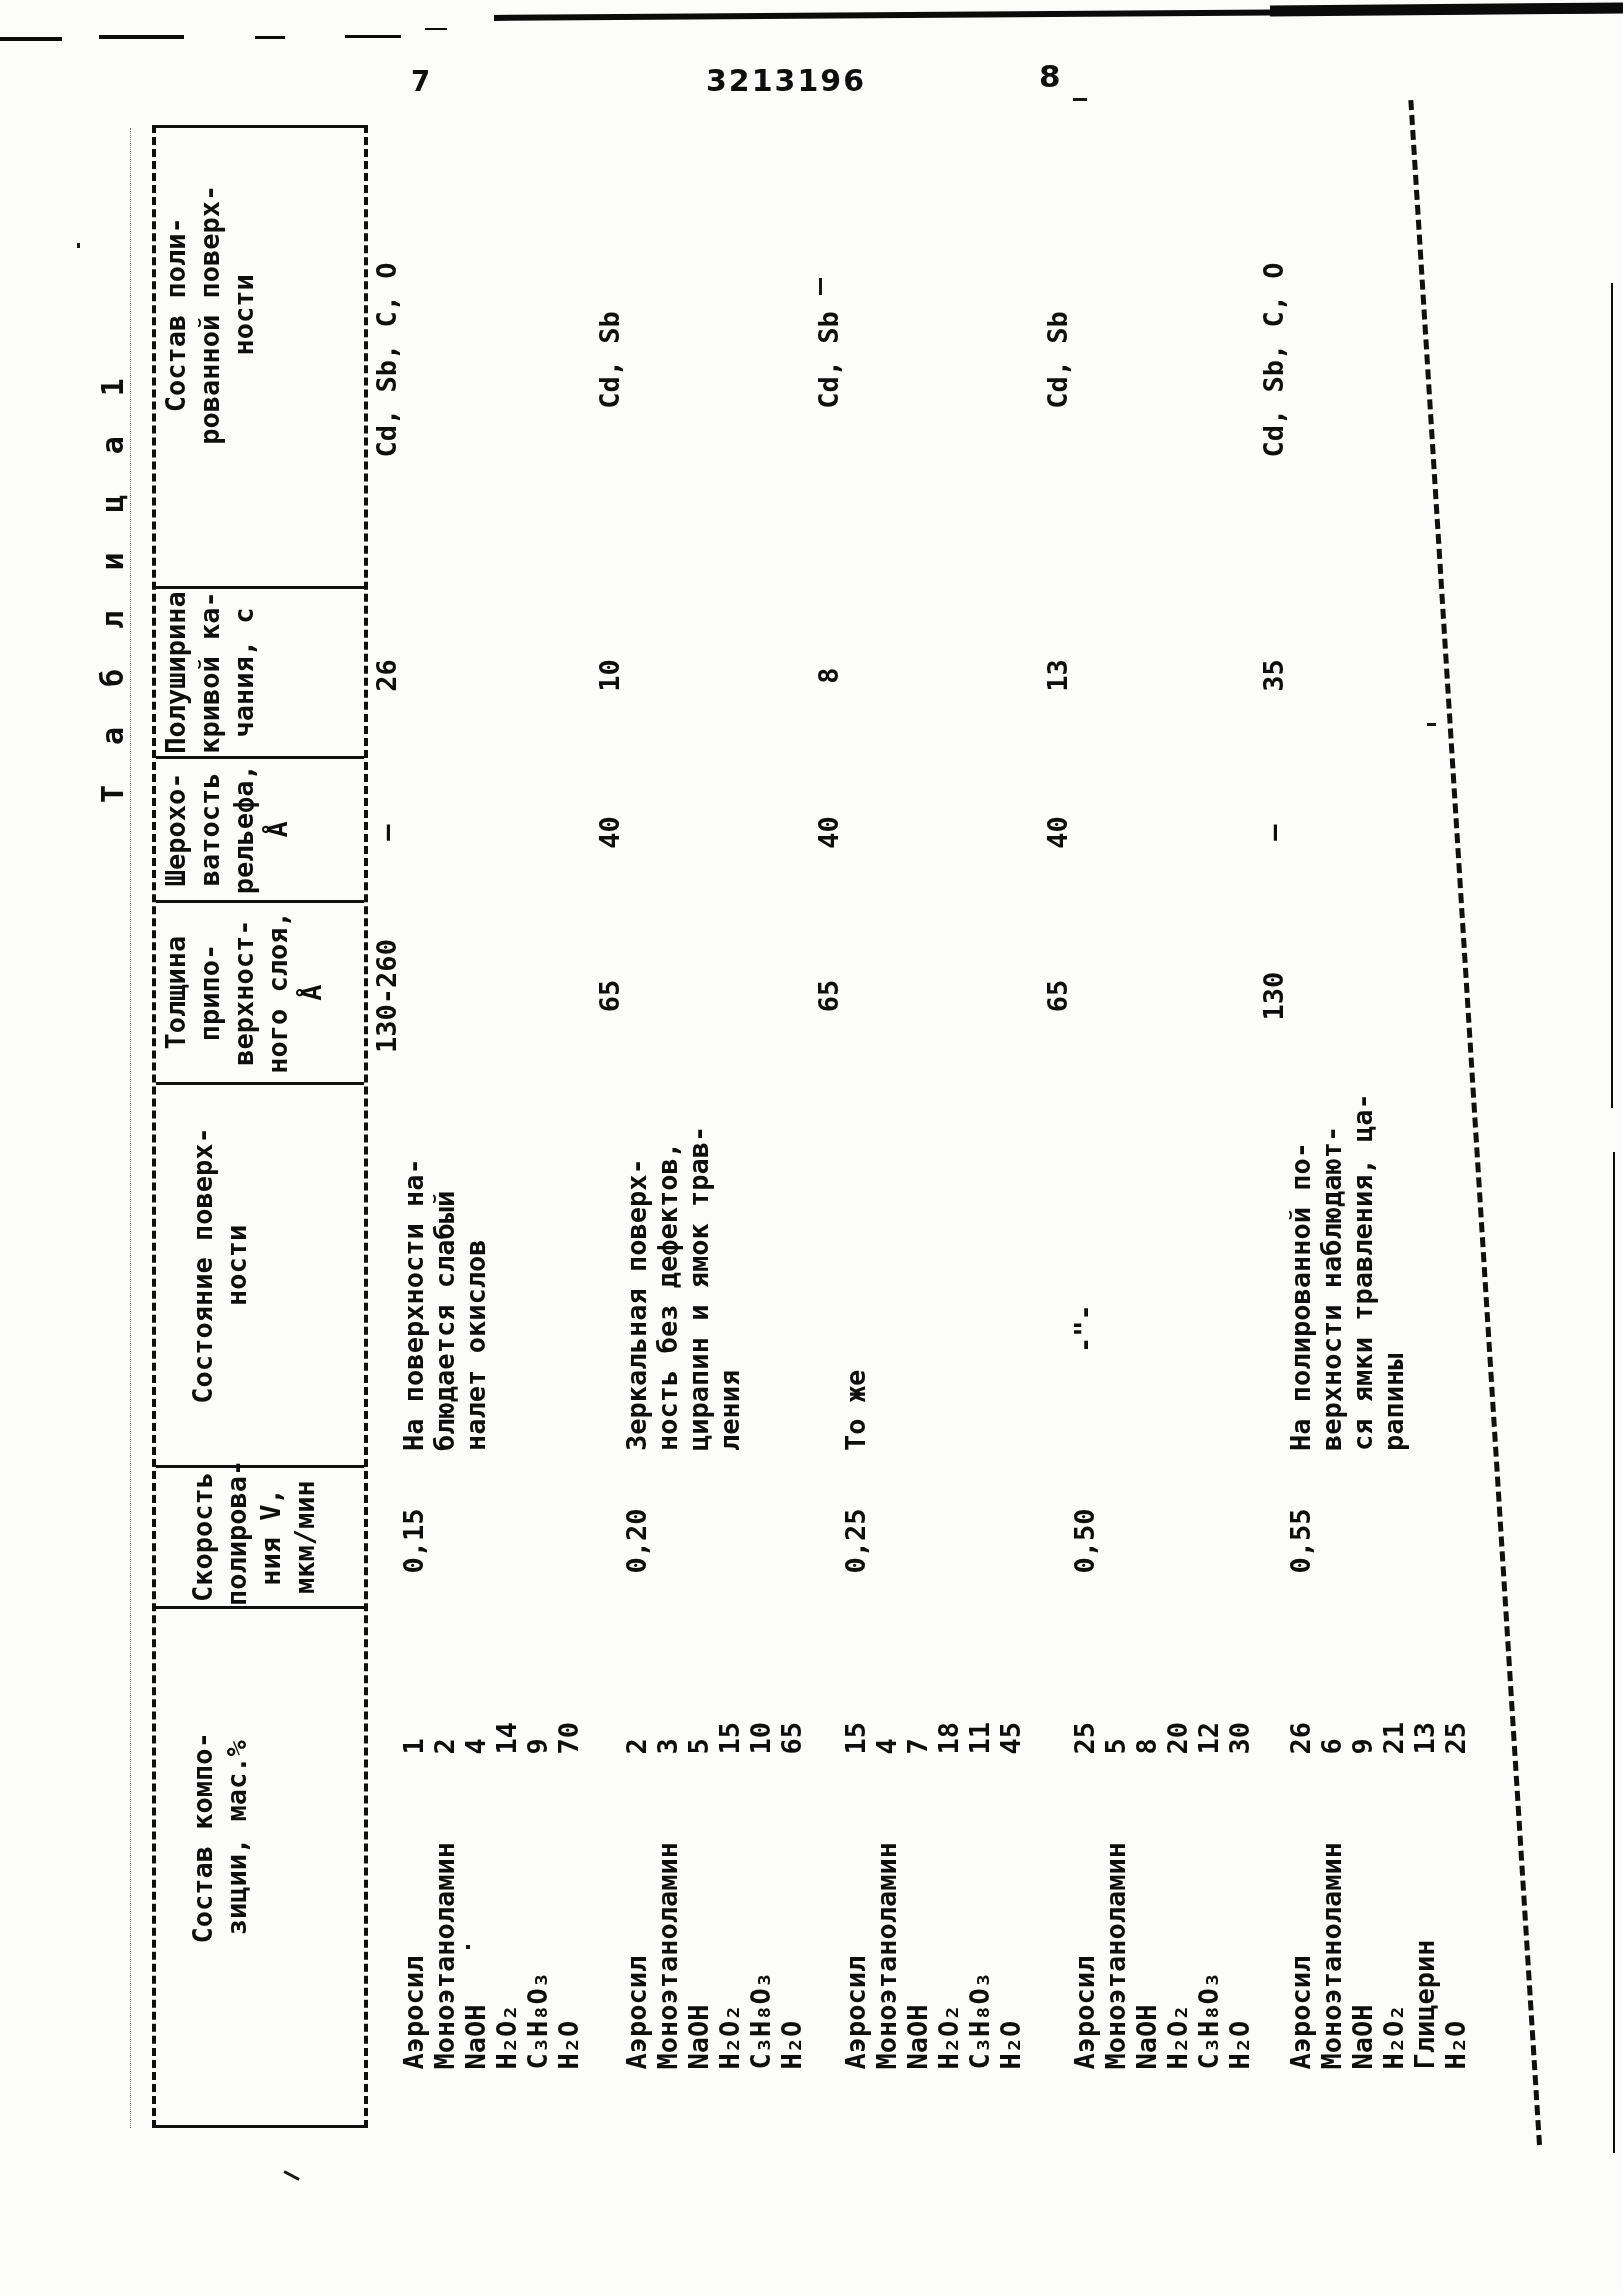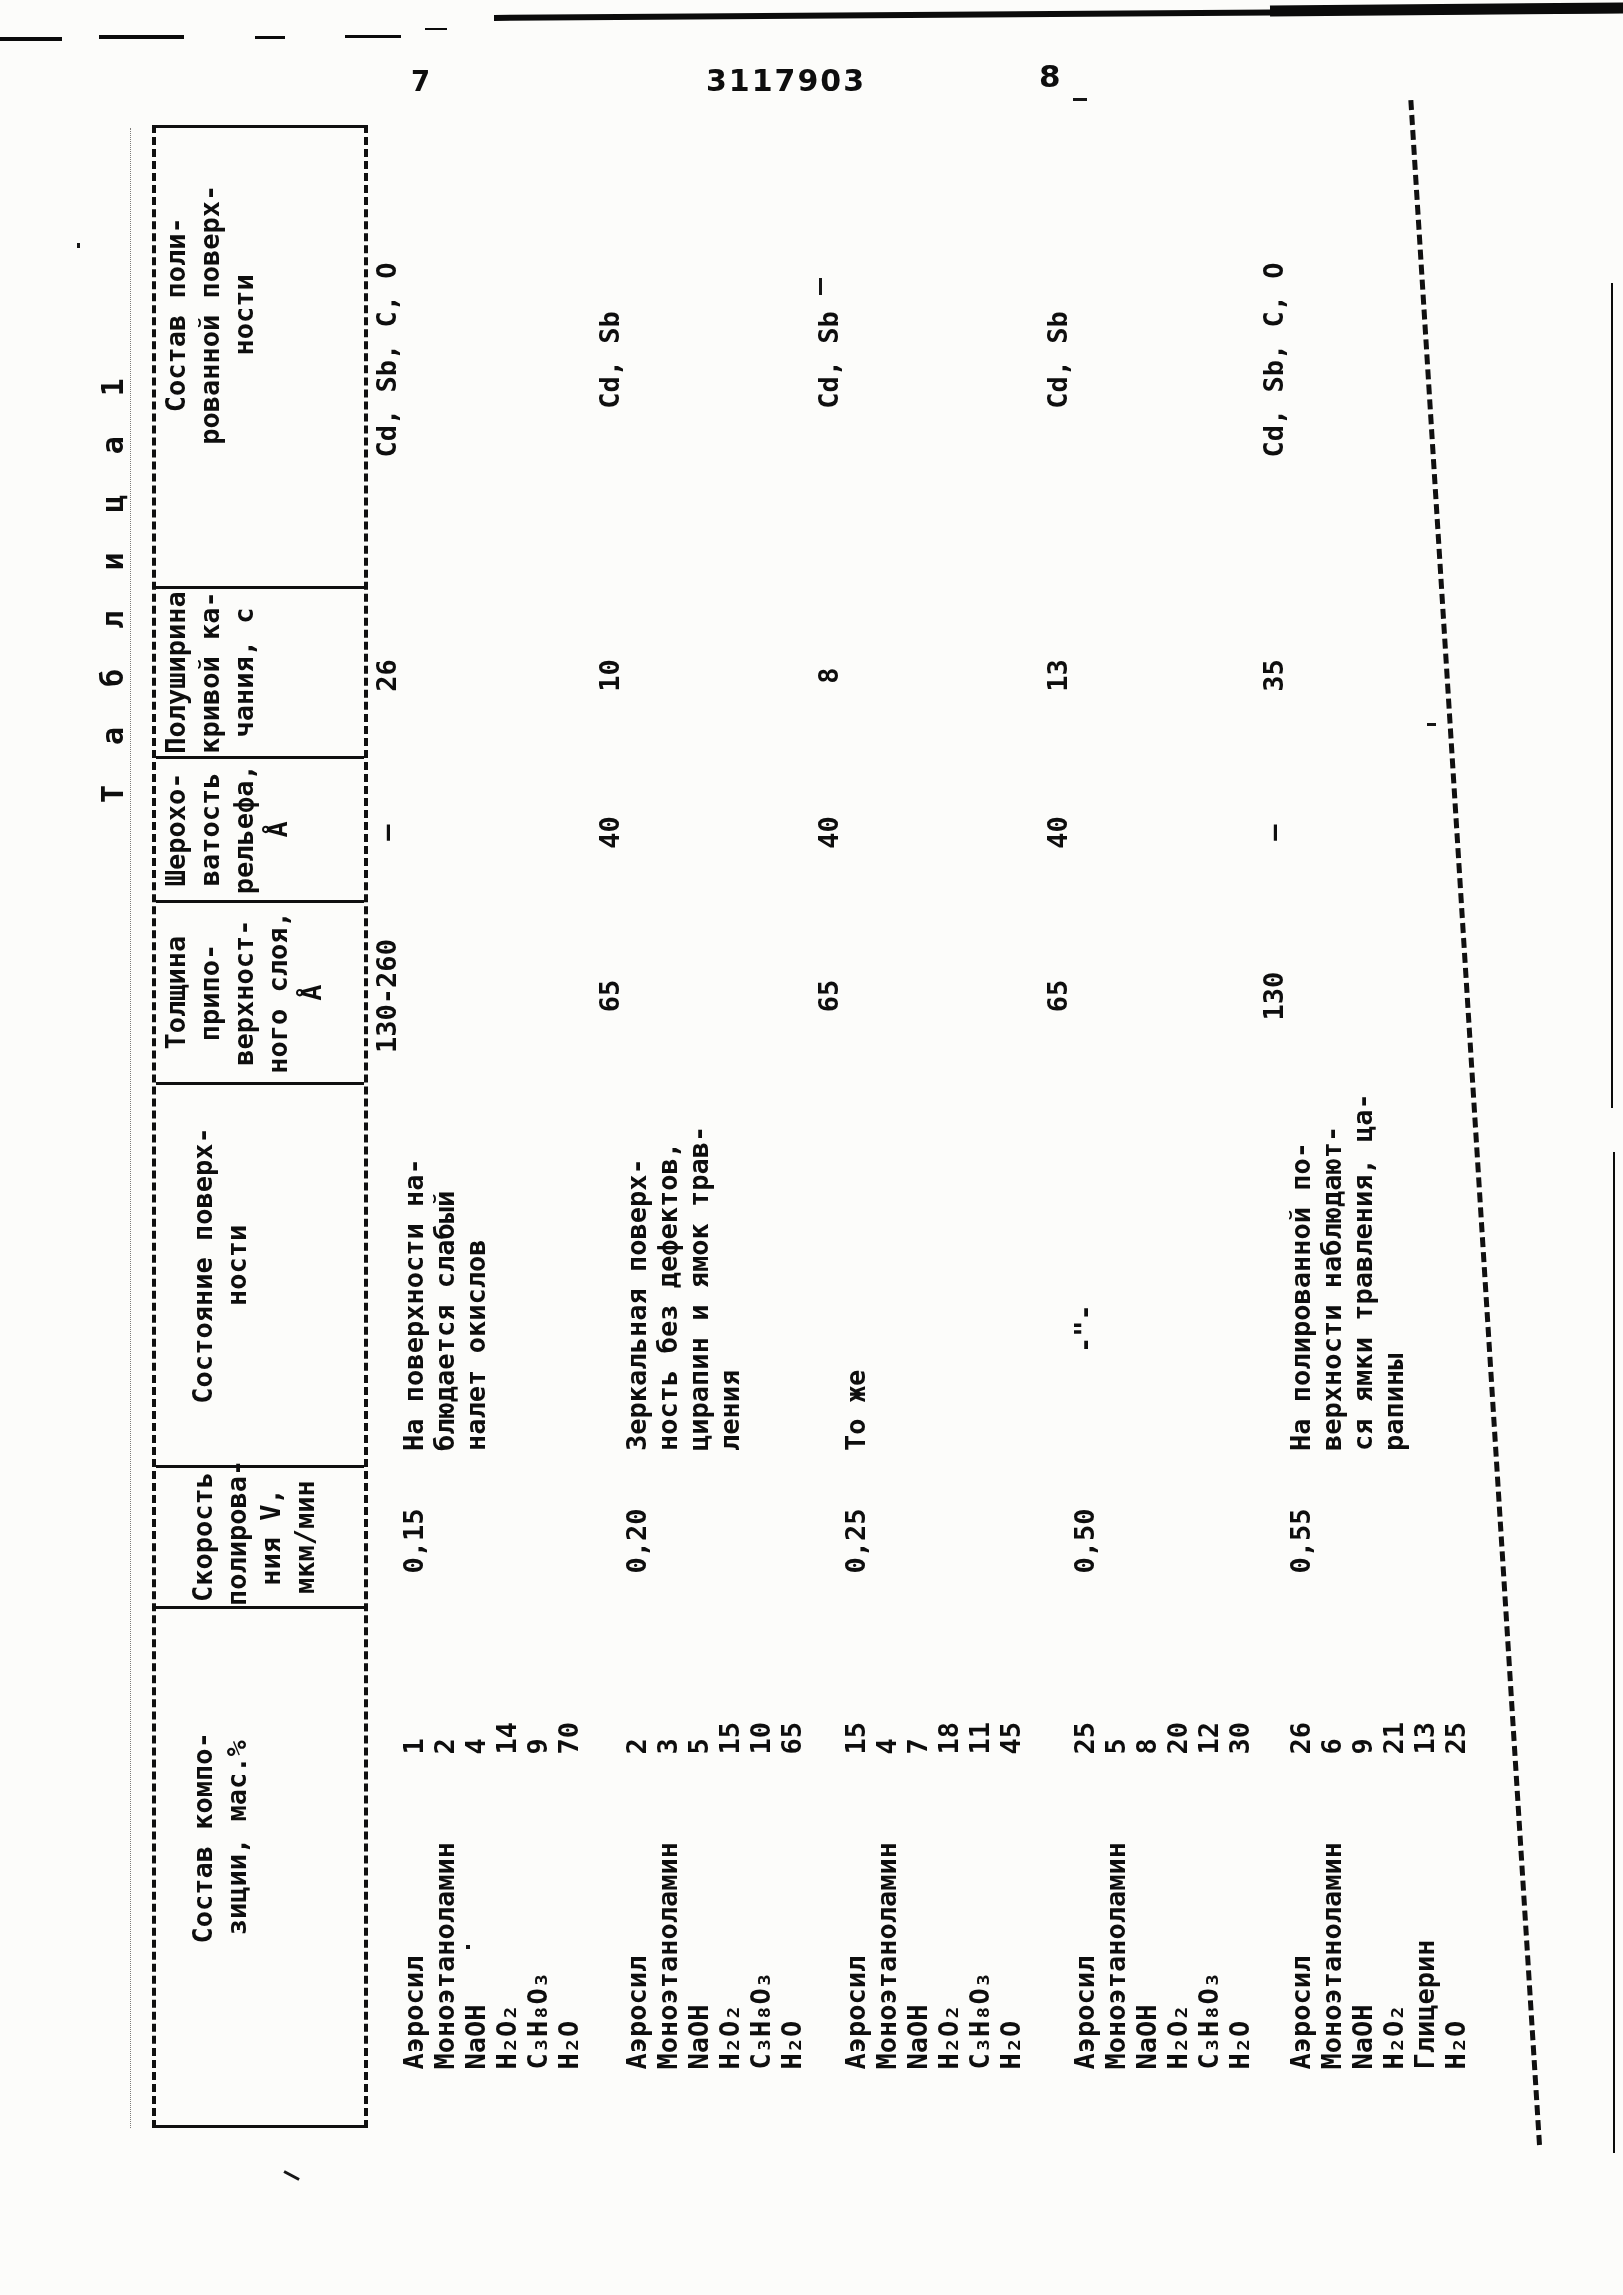--- a/index.html
+++ b/index.html
@@ -75,21 +75,21 @@
   <div class="streak" style="left:1611px;top:283px;width:2px;height:825px;"></div>
   <div class="streak" style="left:1613px;top:1152px;width:2px;height:1001px;"></div>
   <div class="speck" style="left:819px;top:278px;width:3.3px;height:17px;"></div>
   <div class="speck" style="left:1073px;top:98px;width:14.4px;height:3.3px;"></div>
   <div class="speck" style="left:283px;top:2174px;width:17px;height:3.3px;transform:rotate(28deg);"></div>
   <div class="speck" style="left:466px;top:1945px;width:3.9px;height:3.9px;"></div>
   <div class="speck" style="left:77px;top:243px;width:3.3px;height:5.2px;"></div>
   <div class="speck" style="left:1427px;top:723px;width:9.2px;height:2.6px;"></div>
 
   <span class="pagenum" style="left:411px;top:65px;font-size:27.5px;">7</span>
-  <span class="pagenum" style="left:706px;top:63px;font-size:30px;letter-spacing:2px;">3117903</span>
+  <span class="pagenum" style="left:706px;top:63px;font-size:30px;letter-spacing:2px;">3213196</span>
   <span class="pagenum" style="left:1039px;top:58px;font-size:31px;">8</span>
 
   <div class="rot">
 
     <div class="caption">Т а б л и ц а 1</div>
 
     <div class="gtable">
 
       <div class="thead">
         <div class="hcell c1">

